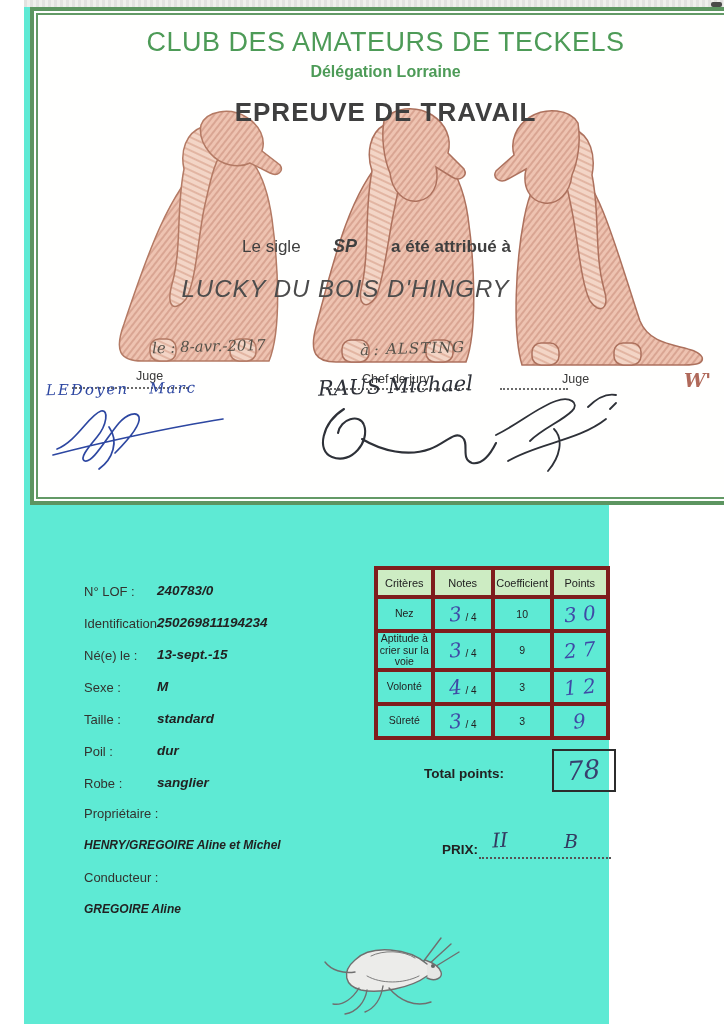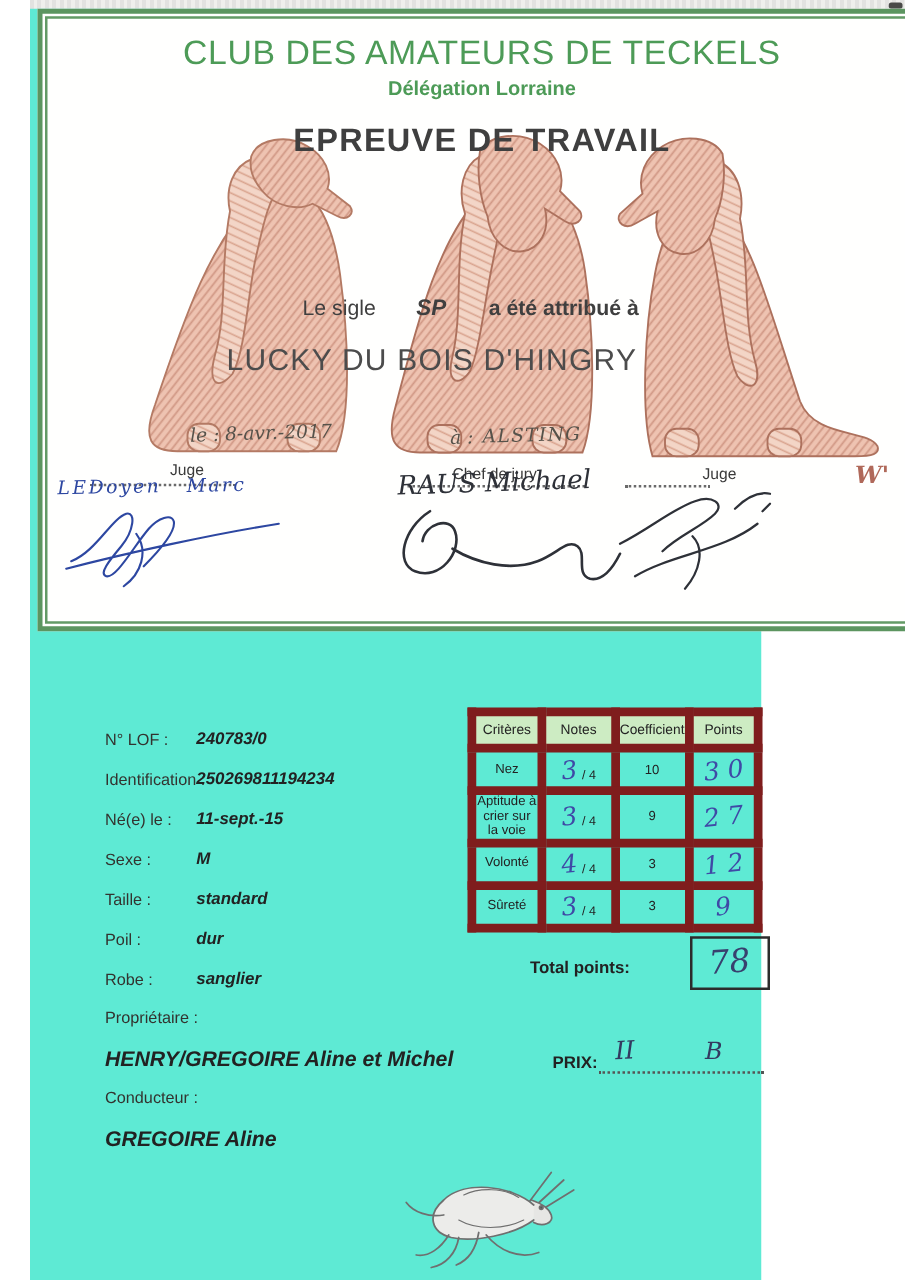--- a/index.html
+++ b/index.html
@@ -17,21 +17,21 @@
   .cert-inner-line { position:absolute; inset:2px; border:2px solid #639a66; pointer-events:none; z-index:5; }
 
   .cert-text { position:absolute; z-index:3; }
   .club-title { left:0; right:0; top:16px; text-align:center; font-size:27px; letter-spacing:0.5px; color:#4d9b57; }
   .delegation { left:0; right:0; top:52px; text-align:center; font-size:16px; font-weight:bold; color:#4d9b57; }
   .epreuve { left:0; right:0; top:86px; text-align:center; font-size:26px; font-weight:bold; letter-spacing:1px; color:#3f3f3f; }
   .subtitle { left:0; right:70px; top:158px; text-align:center; font-family:"DejaVu Serif",serif; font-style:italic; font-size:28px; color:#4a4a48; }
   .sigle-prefix { left:208px; top:226px; font-size:17px; color:#3f3f3f; }
   .sigle { left:299px; top:225px; font-size:18px; font-weight:bold; font-style:italic; color:#3f3f3f; }
   .sigle-suffix { left:357px; top:226px; font-size:17px; color:#3f3f3f;font-weight:bold; }
-  .dog-name { left:0; right:80px; top:264px; text-align:center; font-size:24px; letter-spacing:1px; color:#4c4c4c; }
+  .dog-name { left:0; right:80px; top:264px; text-align:center; font-size:24px; font-style:italic; letter-spacing:1px; color:#4c4c4c; }
 
   .date-line { font-family:"DejaVu Serif",serif; font-style:italic; font-size:15px; color:#56524a; transform:rotate(-1.5deg); }
   .date-label { left:118px; top:328px; }
   .date-val   { left:146px; top:326px; }
   .place-label{ left:326px; top:330px; }
   .place-val  { left:352px; top:328px; letter-spacing:1px; }
 
   .judge-label { font-size:12.5px; color:#3a3a3a; }
   .judge-left-label   { left:102px; top:358px; }
   .judge-center-label { left:328px; top:361px; }
@@ -46,25 +46,25 @@
   .dot-left   { left:38px;  top:376px; width:116px; }
   .dot-center { left:292px; top:377px; width:142px; }
   .dot-right  { left:466px; top:377px; width:68px; }
 
   .sig { position:absolute; z-index:4; }
 
   
   .fz { position:absolute; font-size:13px; color:#33332f; }
   .field-label { }
   .field-value { font-style:italic; font-weight:bold; font-size:13.5px; color:#222; }
-  .owner-val, .conductor-val { font-style:italic; font-weight:bold; font-size:17px; color:#222; }
+  .owner-val, .conductor-val { font-style:italic; font-weight:bold; font-size:12px; color:#222; }
 
   
   .score-table { position:absolute; left:350px; top:566px; width:236px; border-collapse:collapse; z-index:2; }
-  .score-table th, .score-table td { border:7px solid #7f1d1d; text-align:center; vertical-align:middle; padding:0; }
+  .score-table th, .score-table td { border:4px solid #7f1d1d; text-align:center; vertical-align:middle; padding:0; }
   .score-table th { background:#cdecc3; font-size:11px; font-weight:normal; color:#222; height:29px; }
   .score-table td { height:34px; font-size:10.5px; color:#222; }
   .crit-cell { width:57px; font-size:10.5px; line-height:1.1; padding:0 1px; }
   .notes-cell { width:61px; }
   .coef-cell { width:59px; font-size:11px; }
   .pts-cell { width:57px; }
   .hw-num { font-family:"DejaVu Serif",serif; font-style:italic; color:#3f49a6; font-size:20px; display:inline-block; transform:rotate(-6deg); }
   .note-denom { font-size:10px; color:#222; margin-left:4px; }
 
   .total-label { left:400px; top:766px; font-size:13.5px; font-weight:bold; color:#222; }
@@ -163,21 +163,21 @@
     </svg>
   </div>
 
   <div class="fz field-label" style="left:60px; top:584px;">N° LOF :</div>
   <div class="fz field-value" style="left:133px; top:583px;">240783/0</div>
 
   <div class="fz field-label" style="left:60px; top:616px;">Identification :</div>
   <div class="fz field-value" style="left:133px; top:615px;">250269811194234</div>
 
   <div class="fz field-label" style="left:60px; top:648px;">Né(e) le :</div>
-  <div class="fz field-value" style="left:133px; top:647px;">11-sept.-15</div>
+  <div class="fz field-value" style="left:133px; top:647px;">13-sept.-15</div>
 
   <div class="fz field-label" style="left:60px; top:680px;">Sexe :</div>
   <div class="fz field-value" style="left:133px; top:679px;">M</div>
 
   <div class="fz field-label" style="left:60px; top:712px;">Taille :</div>
   <div class="fz field-value" style="left:133px; top:711px;">standard</div>
 
   <div class="fz field-label" style="left:60px; top:744px;">Poil :</div>
   <div class="fz field-value" style="left:133px; top:743px;">dur</div>
 

